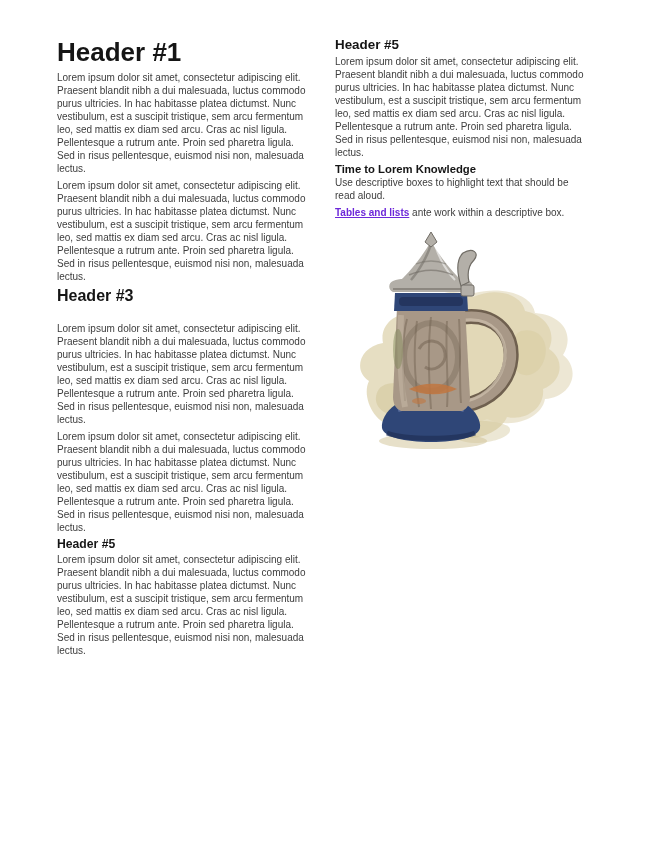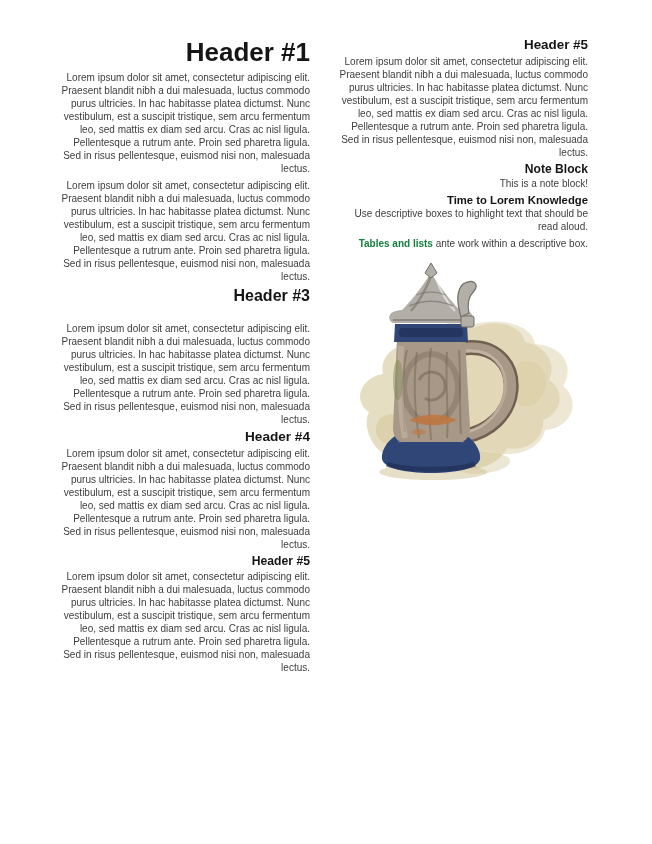--- a/index.html
+++ b/index.html
@@ -5,35 +5,35 @@
   * { box-sizing: border-box; }
   html, body { margin: 0; padding: 0; }
   body {
     width: 652px; height: 844px;
     background: #ffffff;
     font-family: "Liberation Sans", "DejaVu Sans", sans-serif;
     color: #3d3d3d;
     -webkit-font-smoothing: antialiased;
   }
   .page { position: relative; width: 652px; height: 844px; overflow: hidden; background: #ffffff; }
-  .columns { display: flex; gap: 25px; padding: 38px 0 0 57px; text-align: right; }
+  .columns { display: flex; gap: 25px; padding: 38px 0 0 57px; }
   .col { width: 253px; flex: 0 0 253px; }
 
   h1, h2, h3, h4, h5, h6 { color: #151515; margin: 0; line-height: 1.1; font-weight: 700; }
   h1 { font-size: 26px;  margin: 0 0 4px; }
   h2 { font-size: 20.5px; margin: 4px 0 3px; }
   h3 { font-size: 16px;  margin: 4px 0 18px; }
   h4 { font-size: 13.6px; margin: 4px 0 2px; }
   .h5-small  { font-size: 12.2px; margin: 3px 0 1px; }
   .h5-large  { font-size: 13.4px; margin: 0 0 2px; }
   .h6-note   { font-size: 12.1px; margin: 2px 0 1px; }
   .h6-knowledge { font-size: 11.3px; margin: 2px 0 1px; }
 
   p { font-size: 10px; line-height: 13px; margin: 0 0 4px; }
-  p .lead-bold { font-weight: 700; color: #15803d; }
+  p .lead-bold { font-weight: 700; color: #6d28d9; text-decoration: underline; }
 
   figure.stein { margin: 12px 0 0; padding: 0; width: 253px; height: 228px; }
   figure.stein svg { display: block; }
 </style>
 </head>
 <body>
 
 <div class="page">
   <div class="columns">
 
@@ -46,40 +46,35 @@
       <section>
         <p>Lorem ipsum dolor sit amet, consectetur adipiscing elit. Praesent blandit nibh a dui malesuada, luctus commodo purus ultricies. In hac habitasse platea dictumst. Nunc vestibulum, est a suscipit tristique, sem arcu fermentum leo, sed mattis ex diam sed arcu. Cras ac nisl ligula. Pellentesque a rutrum ante. Proin sed pharetra ligula. Sed in risus pellentesque, euismod nisi non, malesuada lectus.</p>
       </section>
 
       <section>
         <h3>Header #3</h3>
         <p>Lorem ipsum dolor sit amet, consectetur adipiscing elit. Praesent blandit nibh a dui malesuada, luctus commodo purus ultricies. In hac habitasse platea dictumst. Nunc vestibulum, est a suscipit tristique, sem arcu fermentum leo, sed mattis ex diam sed arcu. Cras ac nisl ligula. Pellentesque a rutrum ante. Proin sed pharetra ligula. Sed in risus pellentesque, euismod nisi non, malesuada lectus.</p>
       </section>
 
       <section>
-        <h4>Header #4</h4>
         <p>Lorem ipsum dolor sit amet, consectetur adipiscing elit. Praesent blandit nibh a dui malesuada, luctus commodo purus ultricies. In hac habitasse platea dictumst. Nunc vestibulum, est a suscipit tristique, sem arcu fermentum leo, sed mattis ex diam sed arcu. Cras ac nisl ligula. Pellentesque a rutrum ante. Proin sed pharetra ligula. Sed in risus pellentesque, euismod nisi non, malesuada lectus.</p>
       </section>
 
       <section>
         <h5 class="h5-small">Header #5</h5>
         <p>Lorem ipsum dolor sit amet, consectetur adipiscing elit. Praesent blandit nibh a dui malesuada, luctus commodo purus ultricies. In hac habitasse platea dictumst. Nunc vestibulum, est a suscipit tristique, sem arcu fermentum leo, sed mattis ex diam sed arcu. Cras ac nisl ligula. Pellentesque a rutrum ante. Proin sed pharetra ligula. Sed in risus pellentesque, euismod nisi non, malesuada lectus.</p>
       </section>
     </div>
 
     <div class="col">
       <section>
         <h5 class="h5-large">Header #5</h5>
         <p>Lorem ipsum dolor sit amet, consectetur adipiscing elit. Praesent blandit nibh a dui malesuada, luctus commodo purus ultricies. In hac habitasse platea dictumst. Nunc vestibulum, est a suscipit tristique, sem arcu fermentum leo, sed mattis ex diam sed arcu. Cras ac nisl ligula. Pellentesque a rutrum ante. Proin sed pharetra ligula. Sed in risus pellentesque, euismod nisi non, malesuada lectus.</p>
       </section>
 
-      <section>
-        <h6 class="h6-note">Note Block</h6>
-        <p>This is a note block!</p>
-      </section>
 
       <section>
         <h6 class="h6-knowledge">Time to Lorem Knowledge</h6>
         <p>Use descriptive boxes to highlight text that should be read aloud.</p>
         <p><span class="lead-bold">Tables and lists</span><span> ante work within a descriptive box.</span></p>
       </section>
 
       <figure class="stein">
         <svg width="253" height="228" viewBox="0 0 253 228" xmlns="http://www.w3.org/2000/svg">
 

